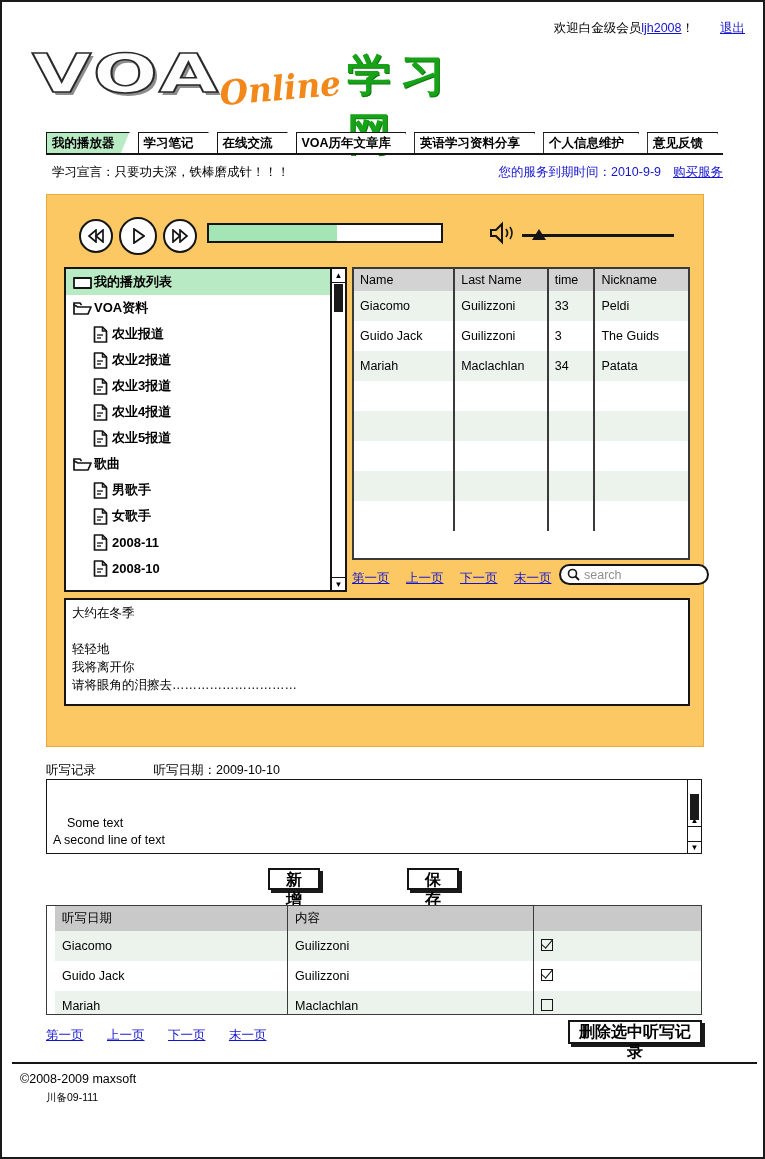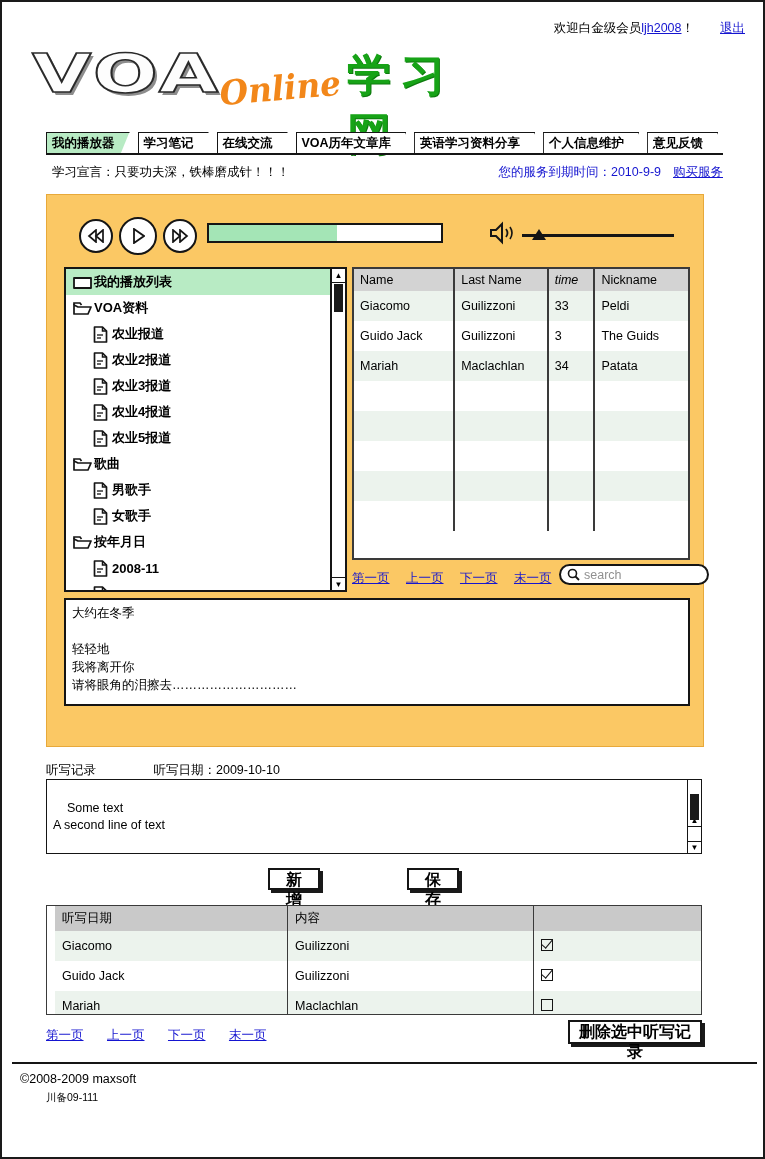--- a/index.html
+++ b/index.html
@@ -170,21 +170,21 @@
     background:#fff;border:2px solid #151515;box-sizing:border-box;
     padding:4px 6px;font-size:12.5px;line-height:18px;white-space:pre-wrap;
   }
 
   
   .dicthdr{position:absolute;left:44px;top:760px;font-size:12.5px;}
   .dicthdr .d2{position-left:0;margin-left:54px;}
   .dictbox{
     position:absolute;left:44px;top:777px;width:656px;height:75px;
     background:#fff;border:1.6px solid #151515;box-sizing:border-box;
-    padding:3px 6px;font-size:12.5px;line-height:17px;white-space:pre-wrap;
+    padding:18px 6px;font-size:12.5px;line-height:17px;white-space:pre-wrap;
   }
   .dictscroll{
     position:absolute;right:0;top:0;width:14px;height:100%;
     border-left:1.6px solid #151515;background:#fff;box-sizing:border-box;
   }
   .dictscroll .arr{height:12px;display:flex;align-items:center;justify-content:center;font-size:8px;border-bottom:1.2px solid #151515;}
   .dictscroll .arr.bot{position:absolute;bottom:0;width:100%;border-bottom:none;border-top:1.2px solid #151515;box-sizing:border-box;}
   .dictscroll .thumb{position:absolute;left:2px;top:14px;width:9px;height:26px;background:#1a1a1a;}
 
   
@@ -405,29 +405,20 @@
             <span class="ico">
               <svg width="15" height="17" viewBox="0 0 15 17">
                 <path d="M1.5 1 h8 l4 4 v11 h-12 z" fill="#fff" stroke="#151515" stroke-width="1.7" stroke-linejoin="round"></path>
                 <path d="M9.5 1 v4 h4" fill="none" stroke="#151515" stroke-width="1.5"></path>
                 <line x1="4" y1="9" x2="10" y2="9" stroke="#151515" stroke-width="1.3"></line>
                 <line x1="4" y1="12" x2="8" y2="12" stroke="#151515" stroke-width="1.3"></line>
               </svg>
             </span>
             <span>女歌手</span>
           </div>
-          <div class="trow lvl0">
-            <span class="ico">
-              <svg width="19" height="15" viewBox="0 0 19 15">
-                <path d="M1 4 v9 h14 l3 -7 h-13 z" fill="#fff" stroke="#151515" stroke-width="1.7" stroke-linejoin="round"></path>
-                <path d="M1 4 v-2 h6 l1.5 2" fill="none" stroke="#151515" stroke-width="1.7"></path>
-              </svg>
-            </span>
-            <span>按年月日</span>
-          </div>
           <div class="trow lvl1">
             <span class="ico">
               <svg width="15" height="17" viewBox="0 0 15 17">
                 <path d="M1.5 1 h8 l4 4 v11 h-12 z" fill="#fff" stroke="#151515" stroke-width="1.7" stroke-linejoin="round"></path>
                 <path d="M9.5 1 v4 h4" fill="none" stroke="#151515" stroke-width="1.5"></path>
                 <line x1="4" y1="9" x2="10" y2="9" stroke="#151515" stroke-width="1.3"></line>
                 <line x1="4" y1="12" x2="8" y2="12" stroke="#151515" stroke-width="1.3"></line>
               </svg>
             </span>
             <span>2008-11</span>
@@ -450,21 +441,21 @@
         <div class="arr bot">▼</div>
       </div>
     </div>
 
     <div class="gridbox">
       <table class="grid">
         <thead>
             <tr id="grid-head">
               <th style="width: 30%;">Name</th>
               <th style="width: 28%;">Last Name</th>
-              <th style="width: 14%; font-style: italic;">time</th>
+              <th style="width: 14%;">time</th>
               <th style="width: 28%;">Nickname</th>
             </tr>
           </thead>
         <tbody id="grid-body">
             <tr class="odd">
               <td>Giacomo</td>
               <td>Guilizzoni</td>
               <td>33</td>
               <td>Peldi</td>
             </tr>

